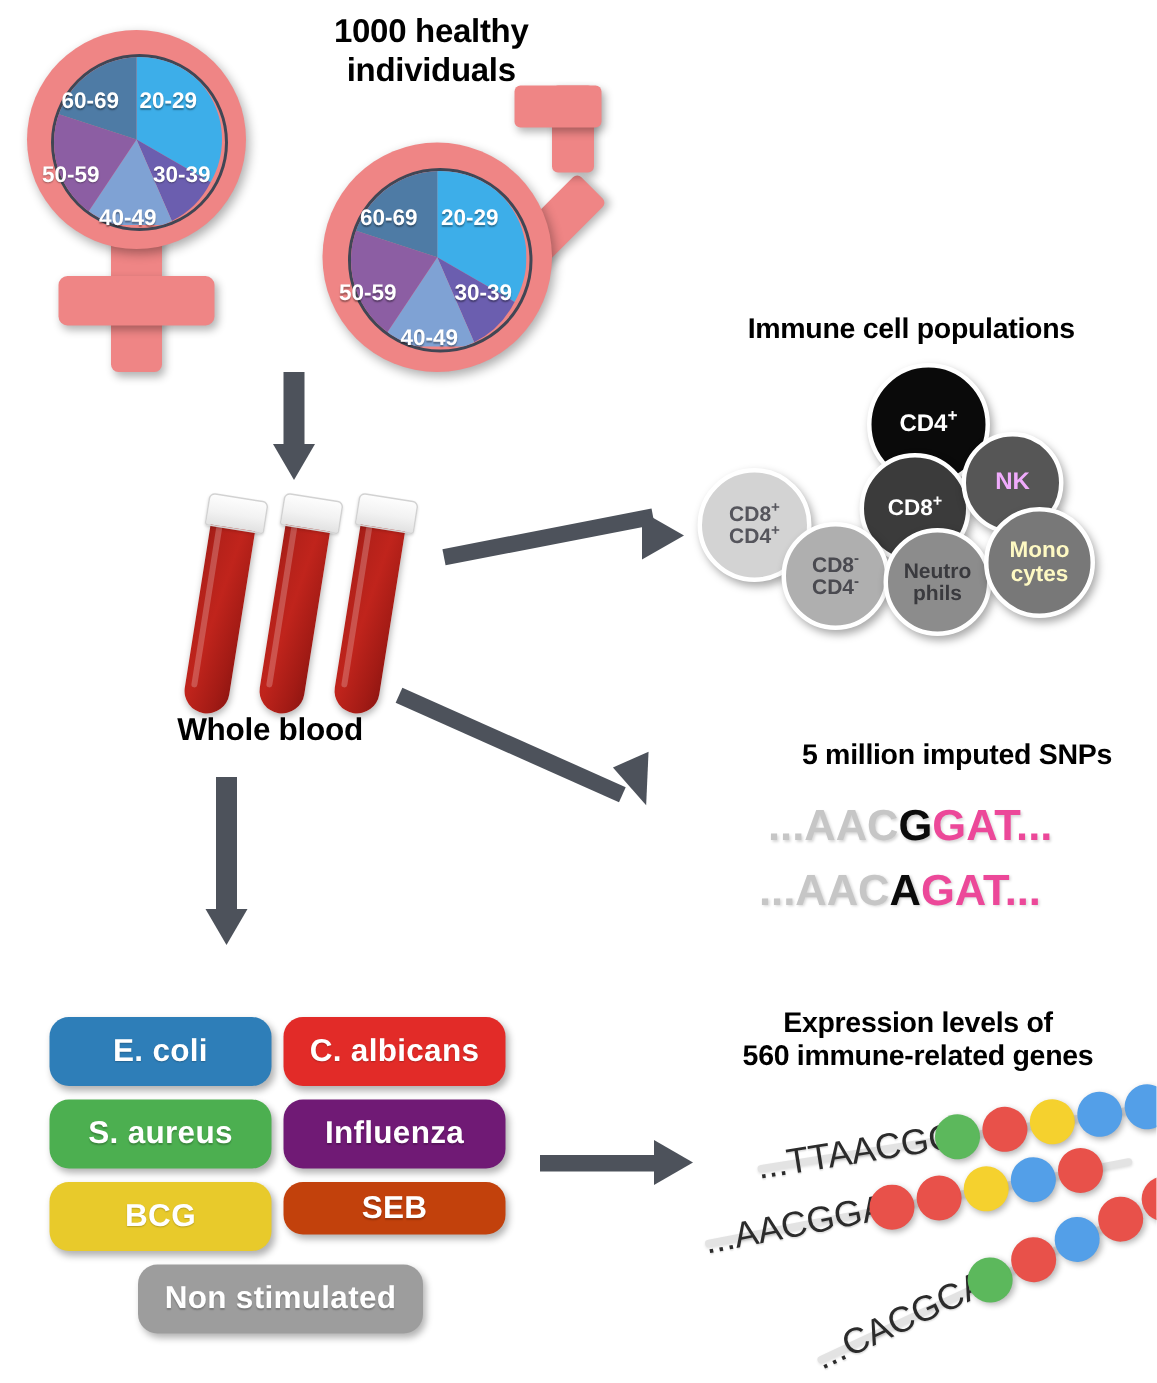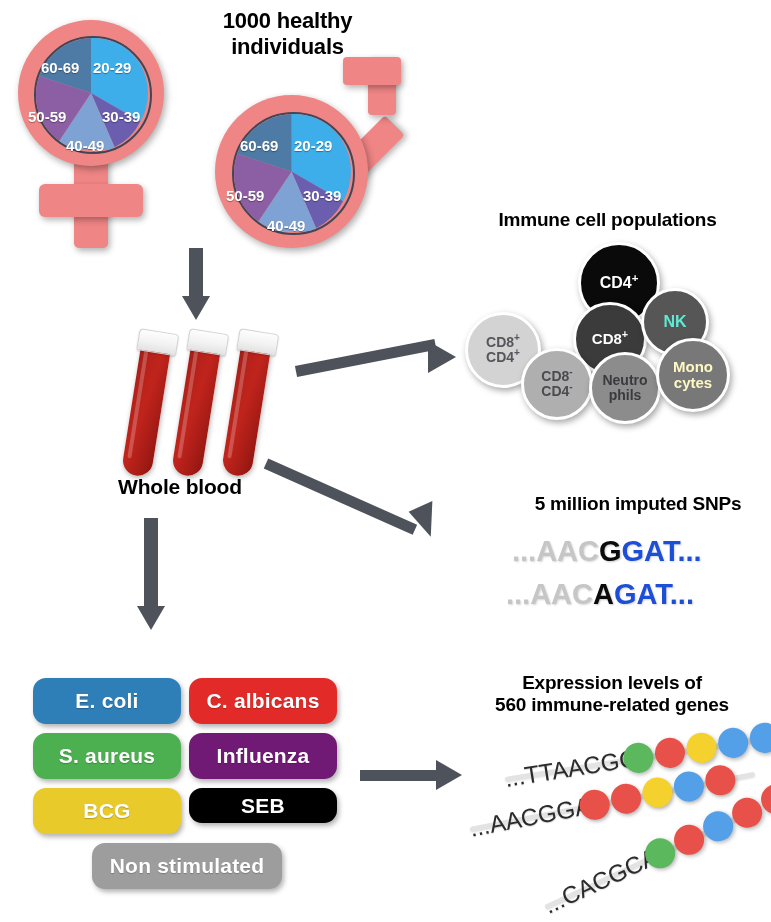--- a/index.html
+++ b/index.html
@@ -74,21 +74,21 @@
     box-sizing:border-box;
   }
   .cell sup{font-size:.72em;vertical-align:super;line-height:0;}
 
   
   .snp-row{
     position:absolute;white-space:nowrap;font-weight:bold;
     font-family:"Liberation Sans","DejaVu Sans",sans-serif;
   }
   .snp-dim{color:#C6C6C6;text-shadow:1px 1px 2px rgba(0,0,0,.16);}
-  .snp-mid{color:#1d4ed8;text-shadow:1px 1px 2px rgba(0,0,0,.16);}
+  .snp-mid{color:#ec4899;text-shadow:1px 1px 2px rgba(0,0,0,.16);}
   .snp-hi{color:#0B0B0B;text-shadow:1px 1px 2px rgba(0,0,0,.22);}
 
   
   .pill{
     position:absolute;border-radius:13px;color:#fff;font-weight:bold;
     display:flex;align-items:center;justify-content:center;
     box-shadow:2px 3px 5px rgba(0,0,0,.30);
     box-sizing:border-box;letter-spacing:.2px;
     text-shadow:0 1px 1px rgba(0,0,0,.22);
   }
@@ -234,21 +234,21 @@
 
 
     <div class="cell" style="left:113px;top:2px;width:82px;height:82px;background:#0A0A0A;color:#FFFFFF;font-size:16px;">
       <span>CD4<sup>+</sup></span>
     </div>
 
     <div class="cell" style="left:108px;top:62px;width:74px;height:74px;background:#3B3B3B;color:#FFFFFF;font-size:15px;">
       <span>CD8<sup>+</sup></span>
     </div>
 
-    <div class="cell" style="left:176px;top:48px;width:68px;height:68px;background:#565656;color:#5eead4;font-size:16px;">
+    <div class="cell" style="left:176px;top:48px;width:68px;height:68px;background:#565656;color:#f0abfc;font-size:16px;">
       <span>NK</span>
     </div>
 
     <div class="cell" style="left:56px;top:108px;width:72px;height:72px;background:#AFAFAF;color:#4A4A50;font-size:14px;">
       <span>CD8<sup>-</sup><br>CD4<sup>-</sup></span>
     </div>
 
     <div class="cell" style="left:124px;top:112px;width:72px;height:72px;background:#8C8C8C;color:#3A3A3E;font-size:14px;">
       <span>Neutro<br>phils</span>
     </div>
@@ -280,21 +280,21 @@
     <div class="pill" style="left:0;top:55px;width:148px;height:46px;background:#4CAF50;font-size:21px;">
       <span>S. aureus</span>
     </div>
     <div class="pill" style="left:156px;top:55px;width:148px;height:46px;background:#701a75;font-size:21px;">
       <span>Influenza</span>
     </div>
 
     <div class="pill" style="left:0;top:110px;width:148px;height:46px;background:#E8CA2B;font-size:21px;">
       <span>BCG</span>
     </div>
-    <div class="pill" style="left:156px;top:110px;width:148px;height:35px;background:#000000;font-size:21px;">
+    <div class="pill" style="left:156px;top:110px;width:148px;height:35px;background:#c2410c;font-size:21px;">
       <span>SEB</span>
     </div>
 
     <div class="pill" style="left:59px;top:165px;width:190px;height:46px;background:#9D9D9D;font-size:21px;">
       <span>Non stimulated</span>
     </div>
   </div>
 
   <div class="abs" style="left:360px;top:757px;width:110px;height:40px;">
     <div style="position:absolute;left:0;top:13px;width:78px;height:11px;background:#4D525B;"></div>

